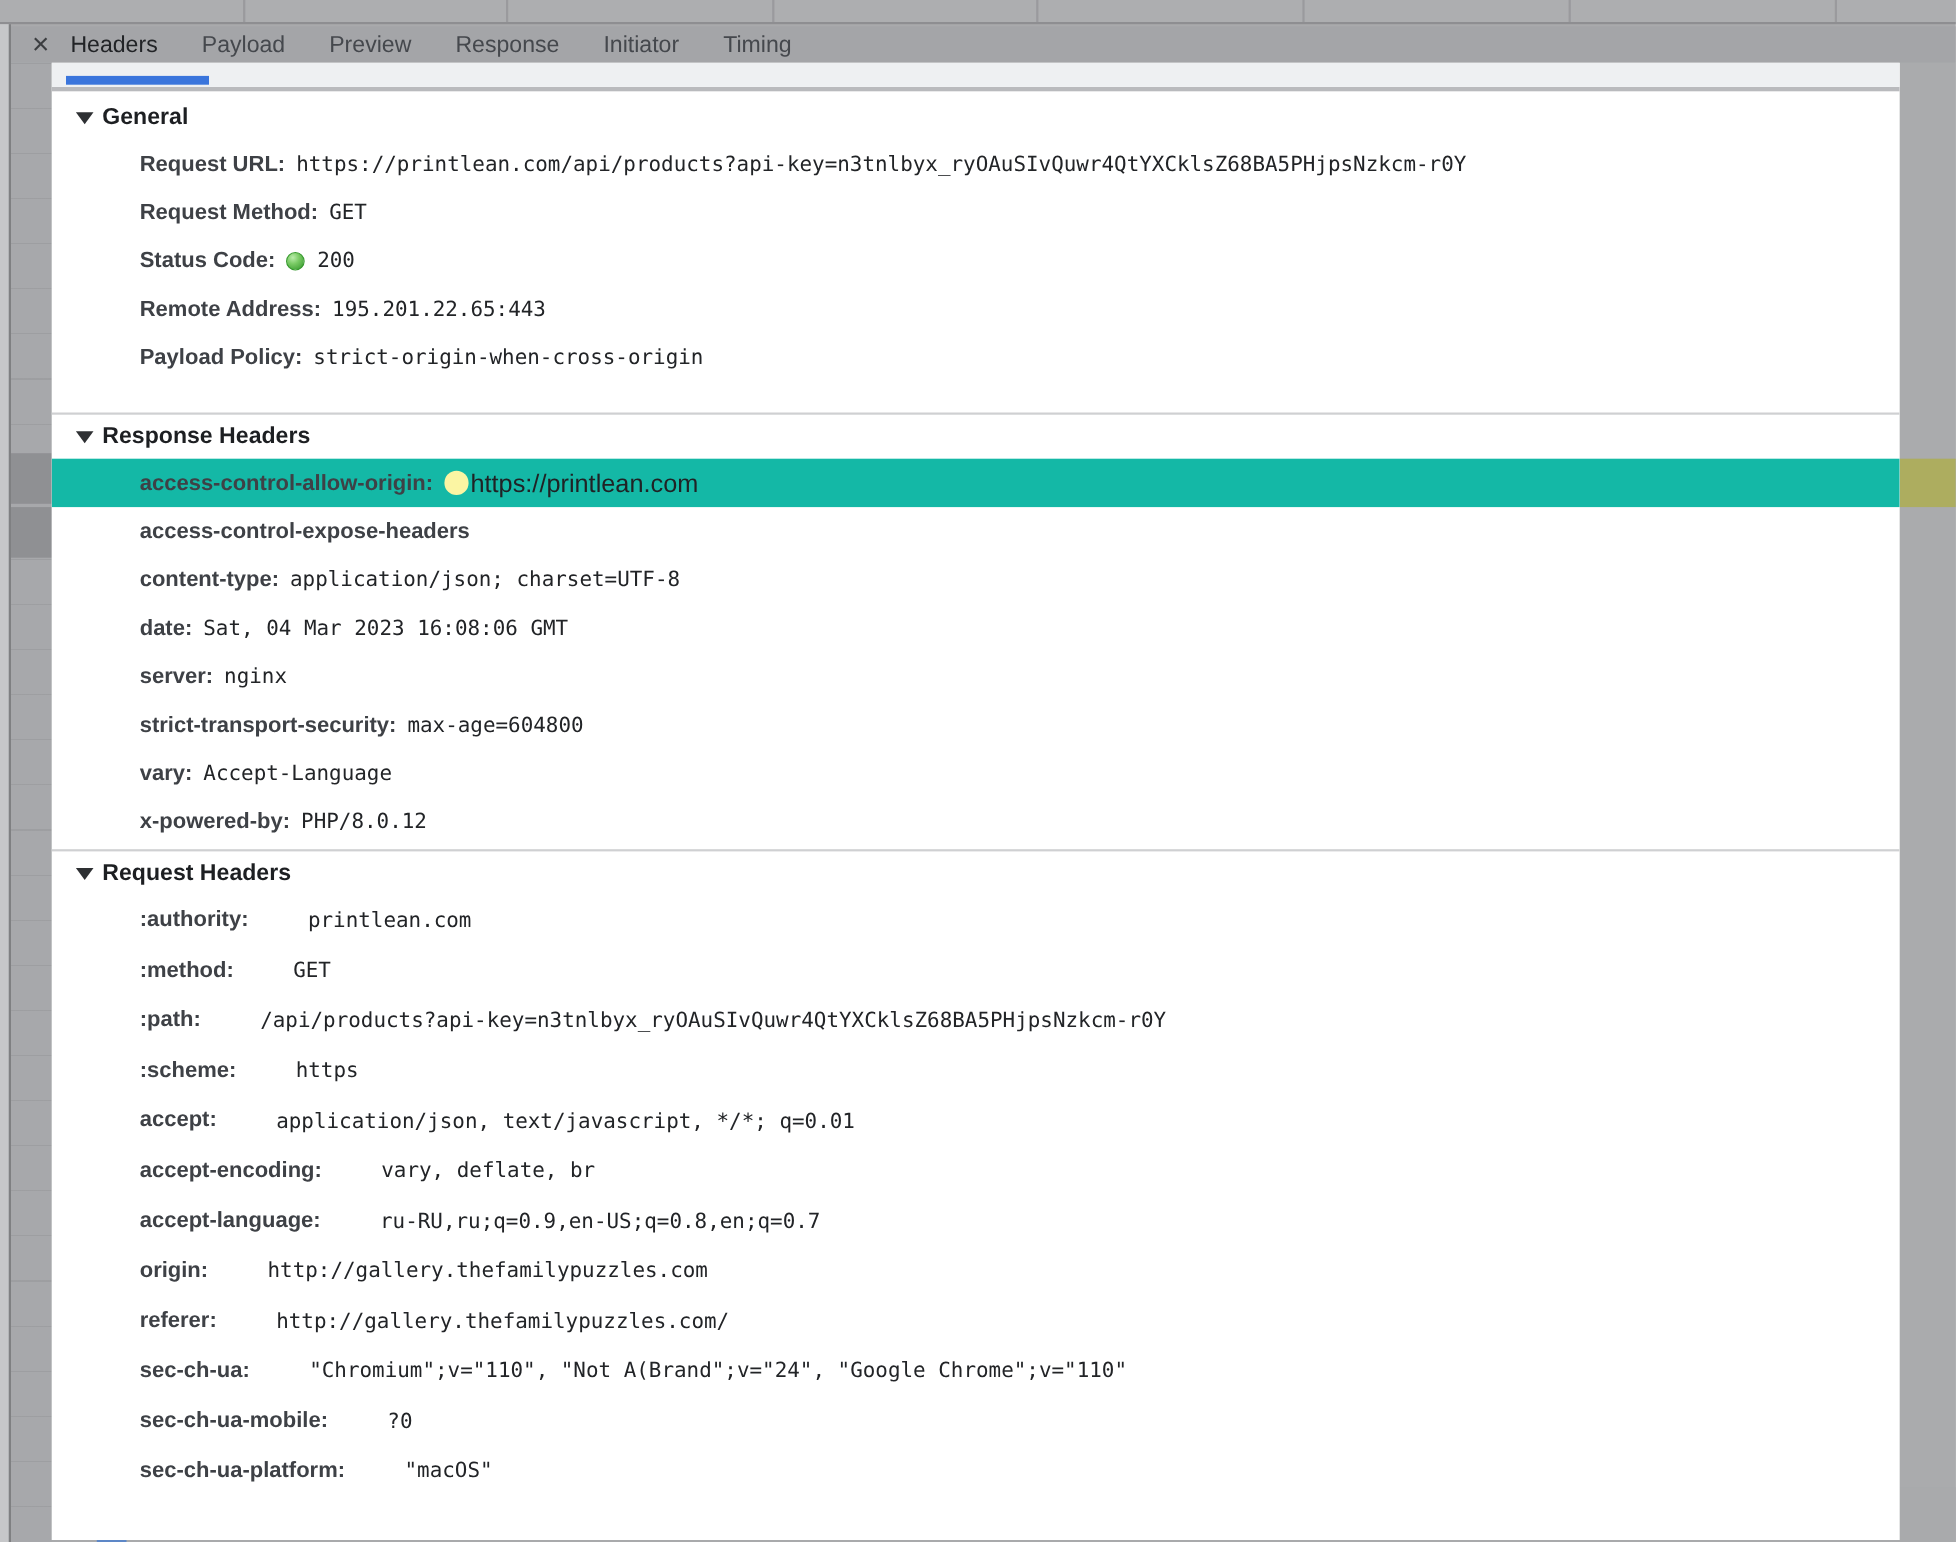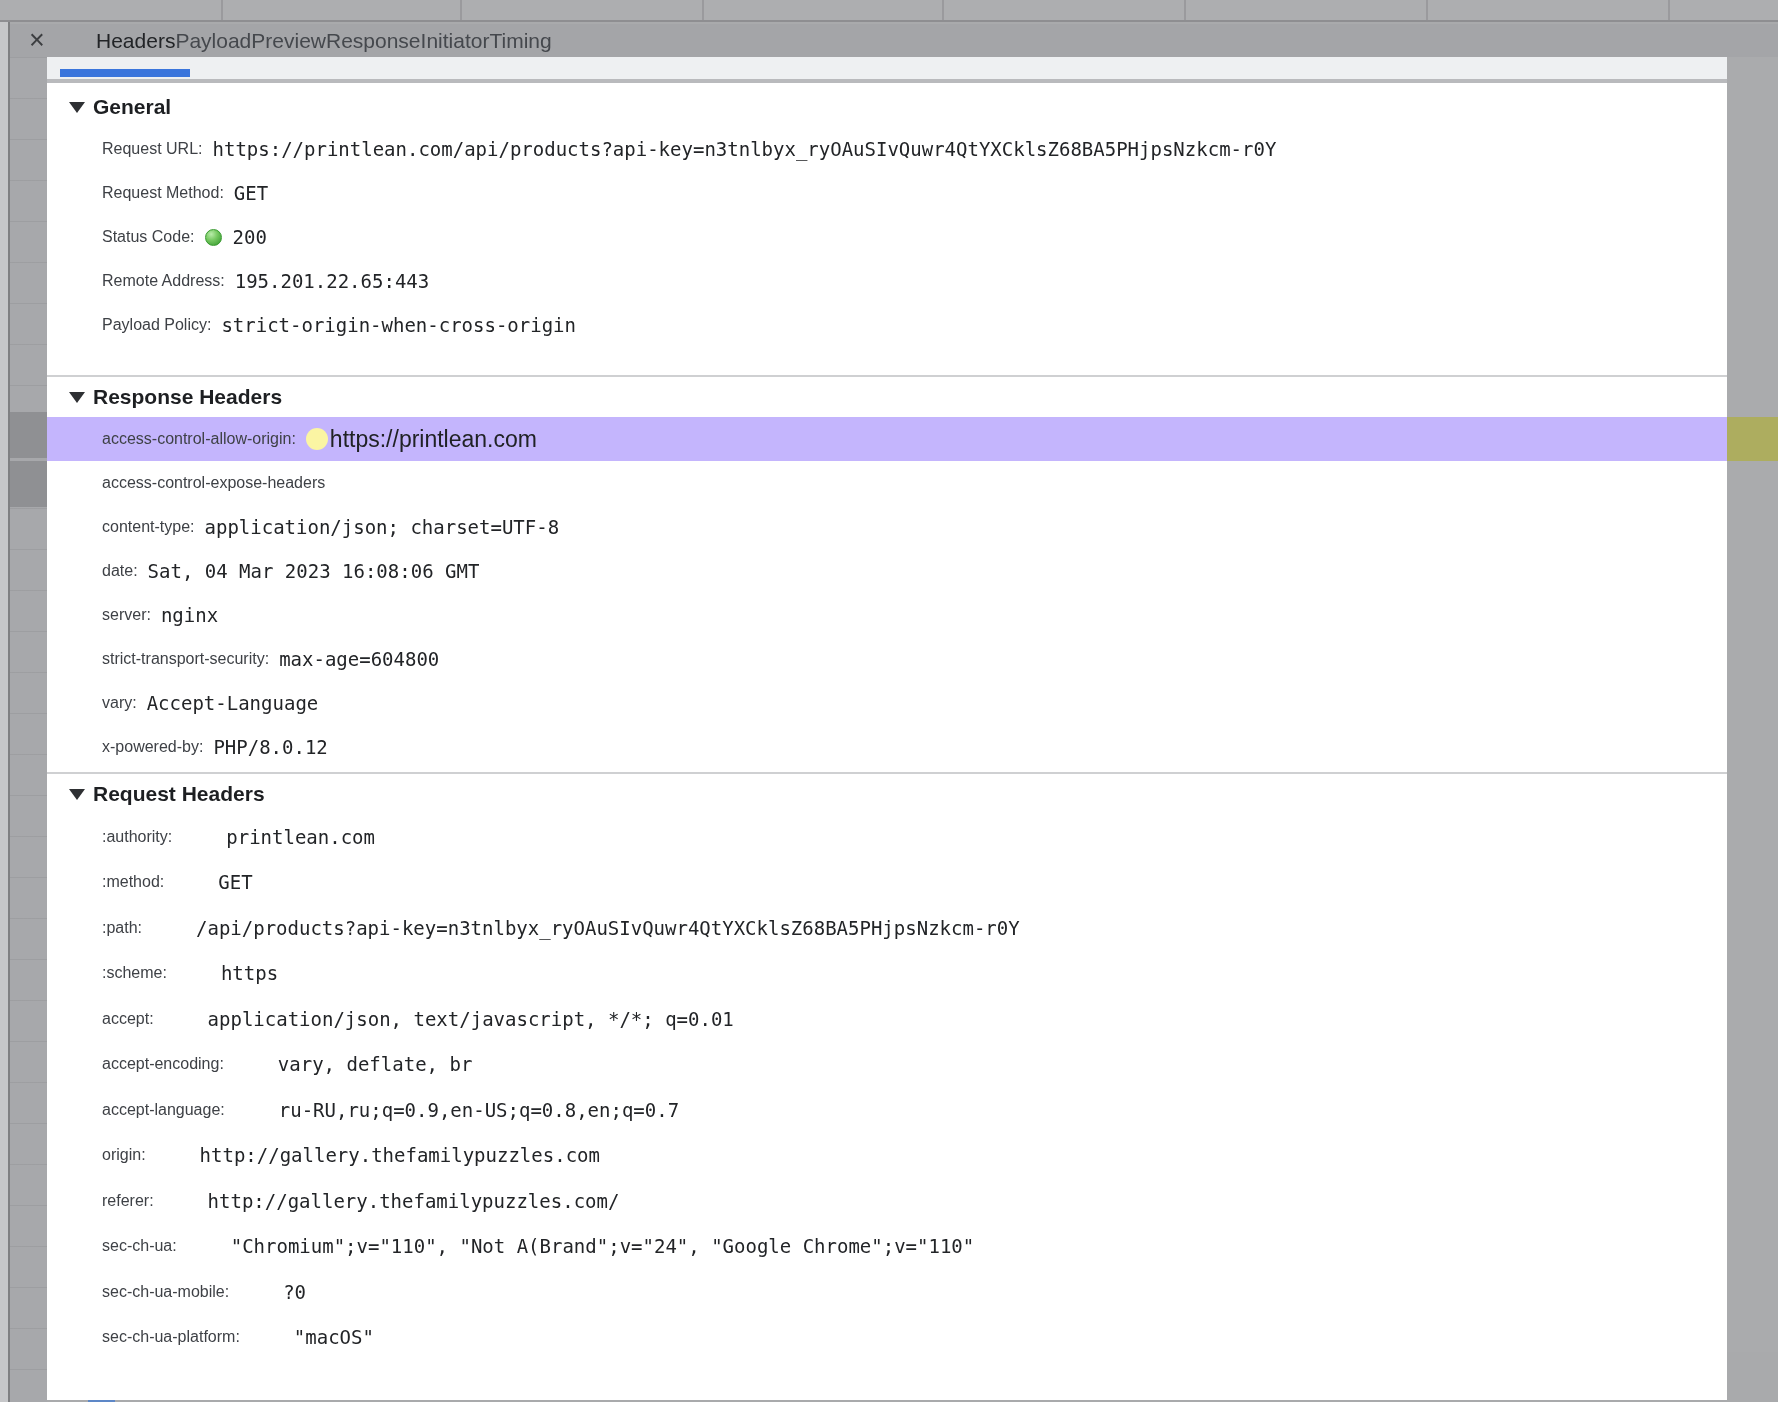--- a/index.html
+++ b/index.html
@@ -23,21 +23,21 @@
   
   .tabbar {
     position:absolute; left:0; top:24px; width:1778px; height:33px;
     background:#a4a5a8; display:flex; align-items:center;
   }
   .close-btn {
     position:absolute; left:24px; top:2px; width:26px; height:28px;
     font-size:27px; line-height:28px; color:#3c3e41; text-align:center;
     font-weight:400; cursor:default;
   }
-  .tab-list { position:absolute; left:96px; top:0; height:33px; display:flex; align-items:center; }
+  .tab-list { position:absolute; left:64px; top:0; height:33px; display:flex; gap:40px; align-items:center; }
   .tab { font-size:21px; color:#45484d; white-space:nowrap; }
   .tab.active { color:#222427; }
 
   
   .rail-light { position:absolute; left:0; top:22px; width:8px; height:1380px; background:#c6c7c9; }
   .rail-line  { position:absolute; left:8px; top:22px; width:2px; height:1380px; background:#7f8082; }
   .left-rail  {
     position:absolute; left:10px; top:57px; width:37px; height:1345px;
     background:
       repeating-linear-gradient(to bottom, rgba(0,0,0,0.06) 0 1px, transparent 1px 41px),
@@ -77,26 +77,26 @@
   .sec-general .sec-title { margin-top:4px; }
   .tri {
     width:0; height:0; margin-right:8px;
     border-left:8px solid transparent; border-right:8px solid transparent;
     border-top:11px solid #2e3033;
   }
   .sec-label { font-size:21px; font-weight:bold; color:#1d1f22; }
 
   .hrow { display:flex; align-items:center; height:44px; padding-left:55px; }
   .sec-request-headers .hrow { height:45.5px;gap:44px; }
-  .hname { font-size:16px; font-weight:normal; color:#3e4146; white-space:pre; }
+  .hname { font-size:20px; font-weight:bold; color:#3e4146; white-space:pre;margin-left:25px; }
   .hval  { margin-left:10px; white-space:pre; }
   .hval.mono { font-family:"DejaVu Sans Mono", monospace; font-size:19px; color:#222427; }
   .hval.sans { font-family:"Liberation Sans", sans-serif; font-size:23px; color:#202225; margin-left:2px; }
 
-  .hrow.highlight { background:#c4b5fd; }
+  .hrow.highlight { background:#14b8a6; }
   .pale-dot {
     width:22px; height:22px; border-radius:50%; background:#fbf5a3; margin-left:10px;
     flex:0 0 auto;
   }
   .status-dot {
     width:17px; height:17px; border-radius:50%; margin-left:10px; margin-right:1px;
     background:radial-gradient(circle at 35% 28%, #b9ecaa 0%, #79ca64 40%, #4aa83e 78%, #3f9435 100%);
     border:1px solid #379a2e; flex:0 0 auto;
   }
 

